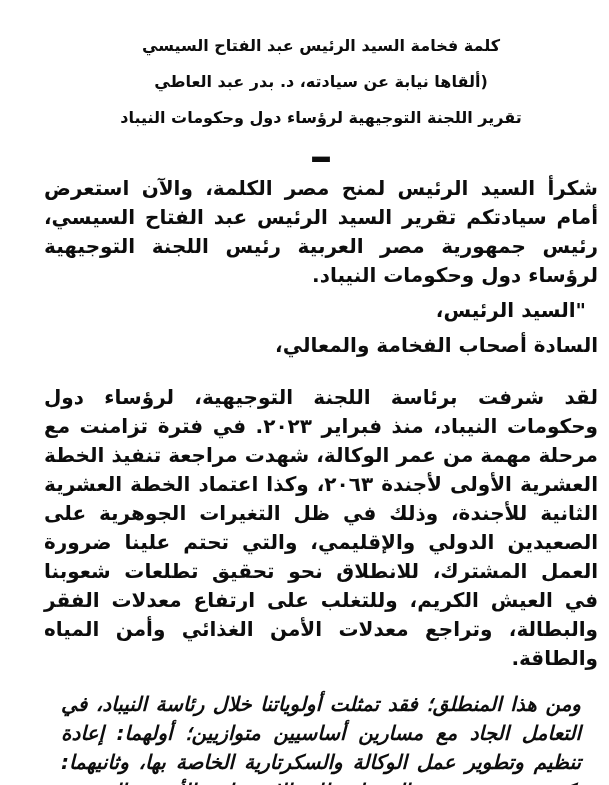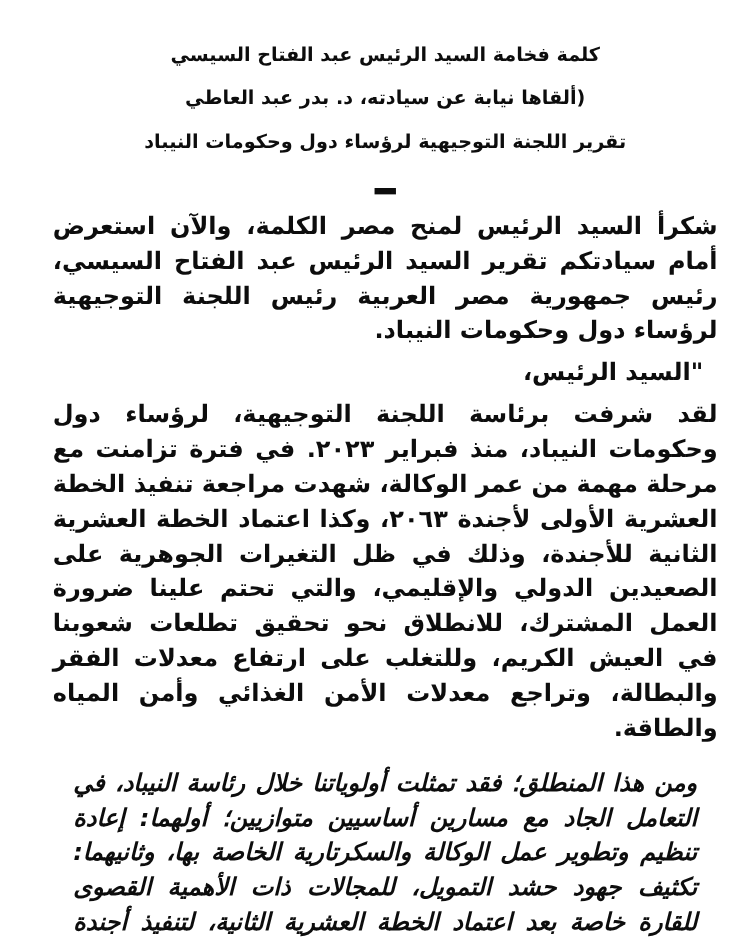--- a/index.html
+++ b/index.html
@@ -78,17 +78,18 @@
     <div class="title-line">تقرير اللجنة التوجيهية لرؤساء دول وحكومات النيباد</div>
   </header>
 
   <div class="sep-row">
     <span class="sep-glyph">—</span>
   </div>
 
   <main class="body-text">
     <p>شكرأ السيد الرئيس لمنح مصر الكلمة، والآن استعرض أمام سيادتكم تقرير السيد الرئيس عبد الفتاح السيسي، رئيس جمهورية مصر العربية رئيس اللجنة التوجيهية لرؤساء دول وحكومات النيباد.</p>
     <p class="short-line quote-line">"السيد الرئيس،</p>
+    <p class="short-line salutation">السادة أصحاب الفخامة والمعالي،</p>
     <p class="para-presidency">لقد شرفت برئاسة اللجنة التوجيهية، لرؤساء دول وحكومات النيباد، منذ فبراير ٢٠٢٣.  في فترة تزامنت مع مرحلة مهمة من عمر الوكالة، شهدت مراجعة تنفيذ الخطة العشرية الأولى لأجندة ٢٠٦٣، وكذا اعتماد الخطة العشرية الثانية للأجندة، وذلك في ظل التغيرات الجوهرية على الصعيدين الدولي والإقليمي، والتي تحتم علينا ضرورة العمل المشترك، للانطلاق نحو تحقيق تطلعات شعوبنا في العيش الكريم، وللتغلب على ارتفاع معدلات الفقر والبطالة، وتراجع معدلات الأمن الغذائي وأمن المياه والطاقة.</p>
     <p class="para-priorities">ومن هذا المنطلق؛ فقد تمثلت أولوياتنا خلال رئاسة النيباد، في التعامل الجاد مع مسارين أساسيين متوازيين؛ أولهما: إعادة تنظيم وتطوير عمل الوكالة والسكرتارية الخاصة بها، وثانيهما: تكثيف جهود حشد التمويل، للمجالات ذات الأهمية القصوى للقارة خاصة بعد اعتماد الخطة العشرية الثانية، لتنفيذ أجندة ٢٠٦٣ خلال رئاستنا للوكالة.</p>
   </main>
 
 </div>
 
 </body></html>

